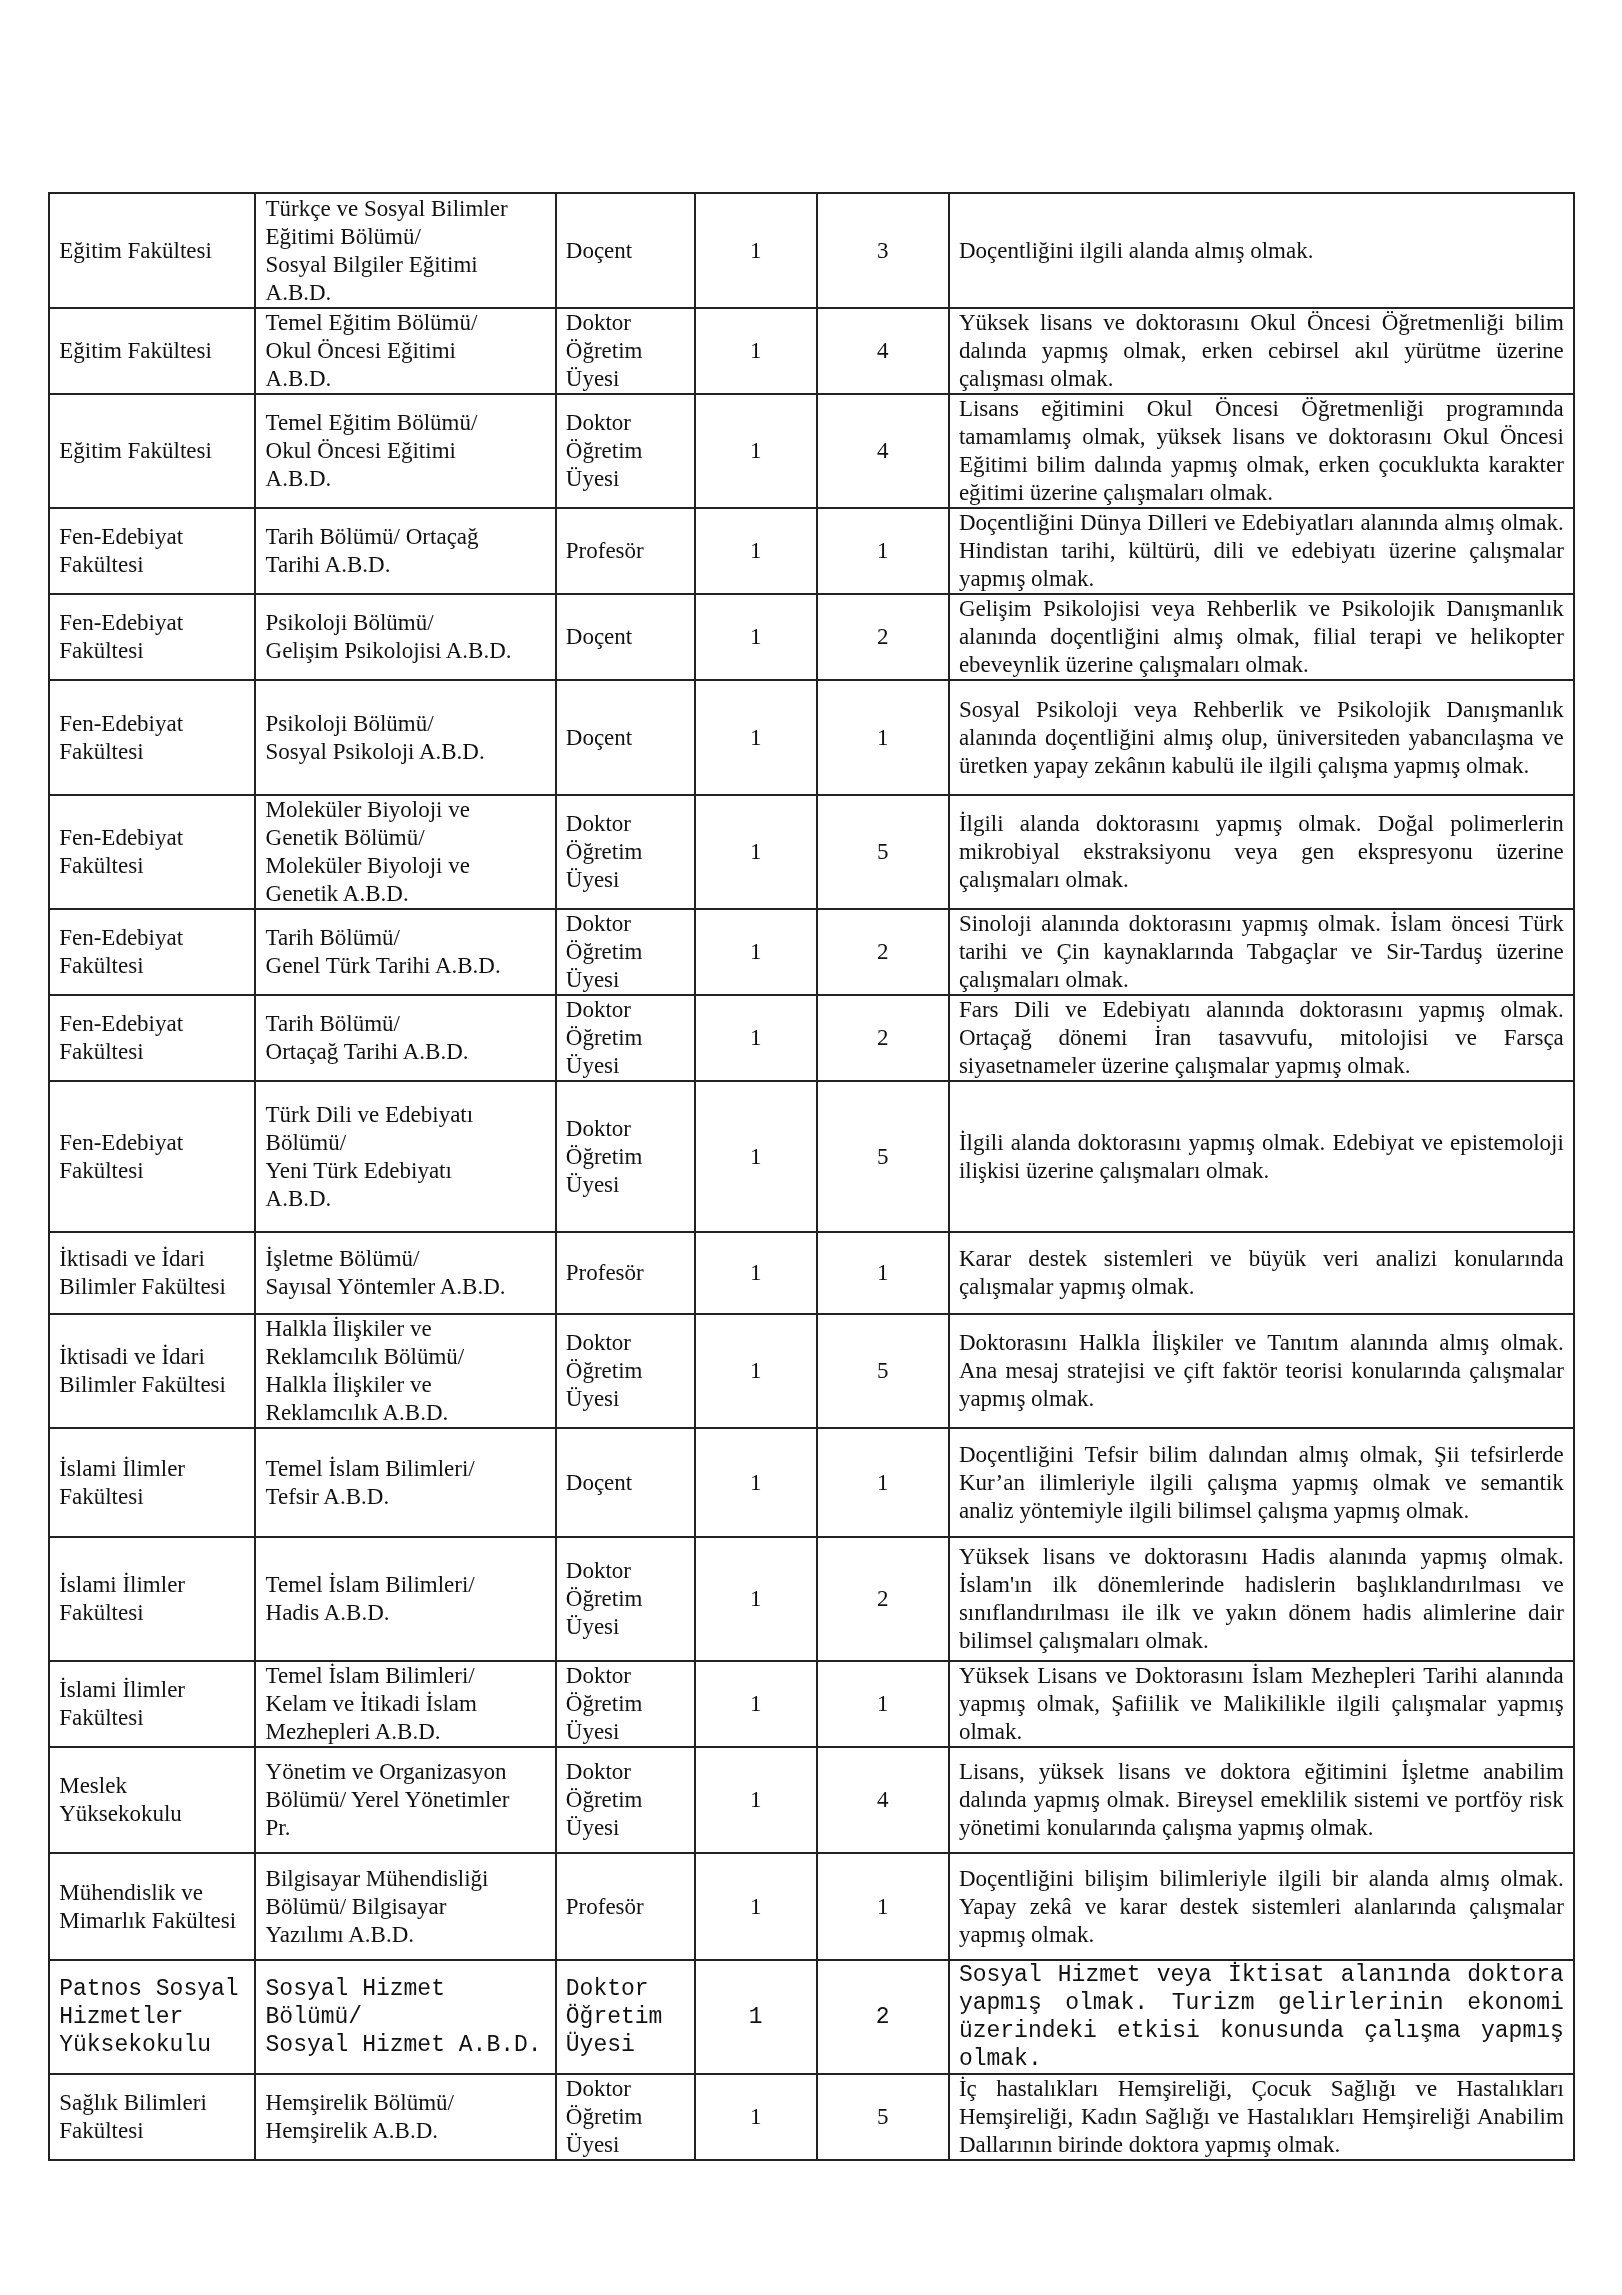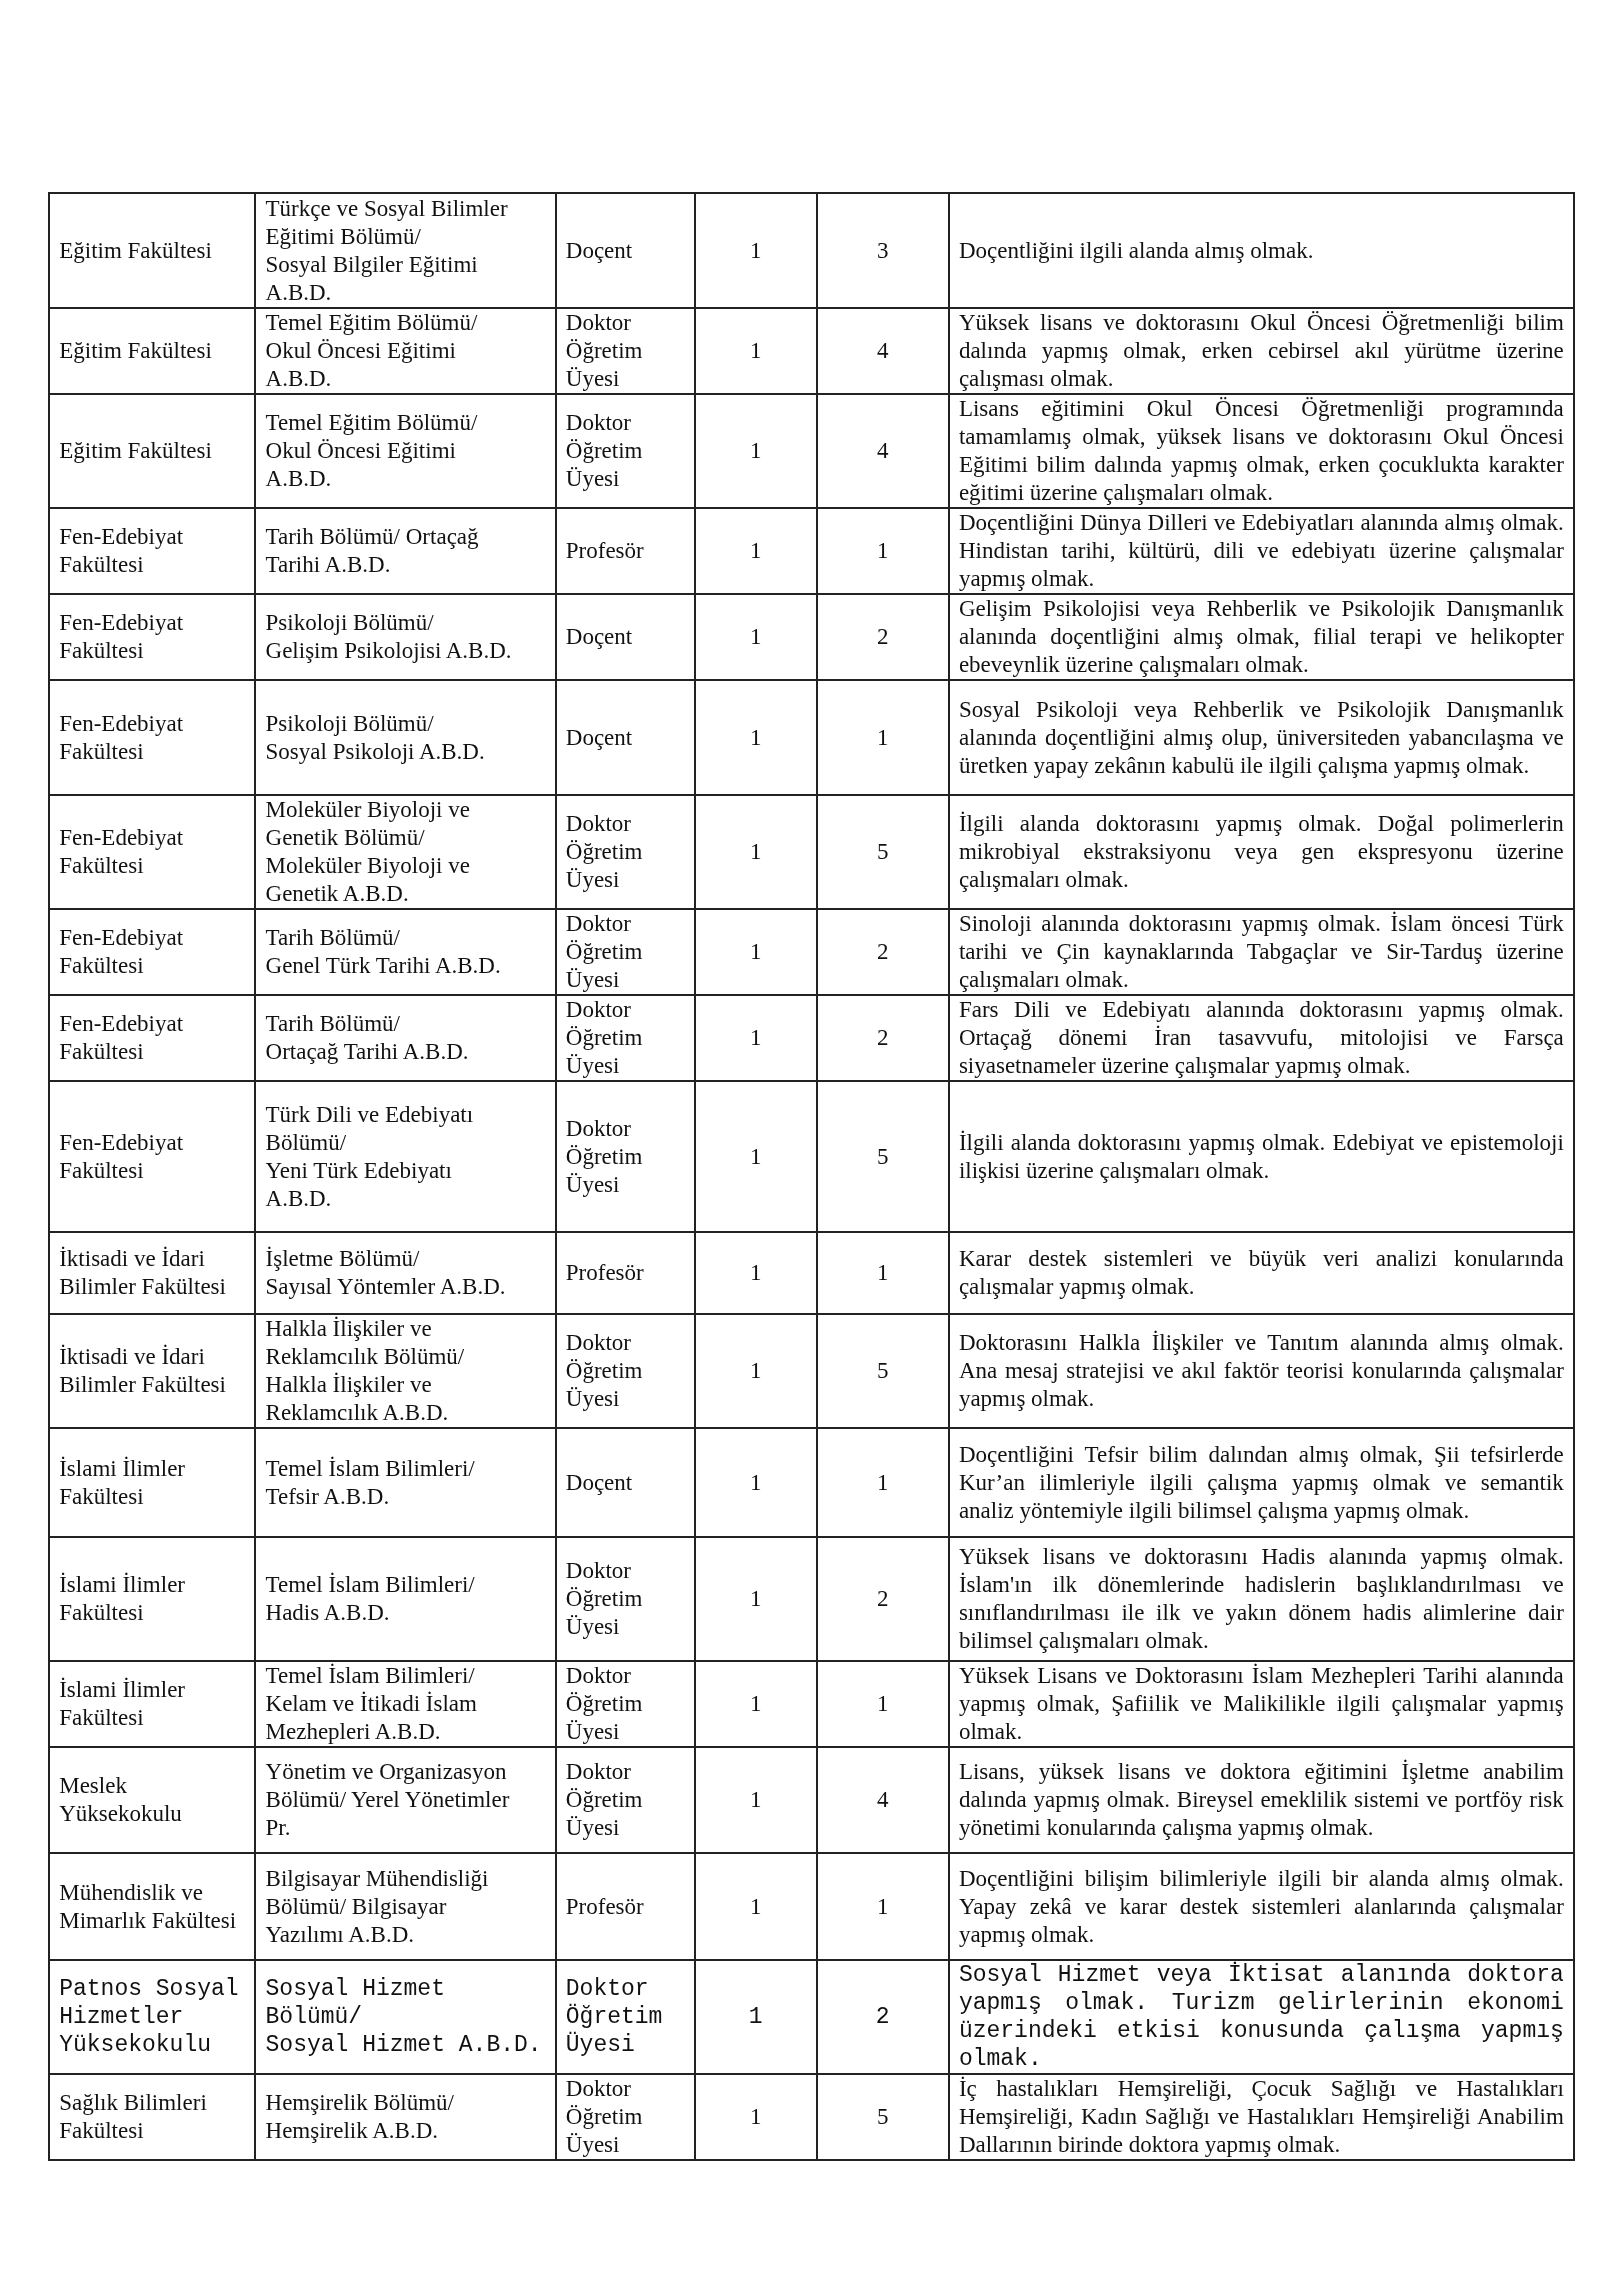--- a/index.html
+++ b/index.html
@@ -236,21 +236,21 @@
             <span class="line">Halkla İlişkiler ve</span>
             <span class="line">Reklamcılık A.B.D.</span>
           </td>
         <td class="c-title">
             <span class="line">Doktor</span>
             <span class="line">Öğretim</span>
             <span class="line">Üyesi</span>
           </td>
         <td class="c-level">1</td>
         <td class="c-count">5</td>
-        <td class="c-req">Doktorasını Halkla İlişkiler ve Tanıtım alanında almış olmak. Ana mesaj stratejisi ve akıl faktör teorisi konularında çalışmalar yapmış olmak.</td>
+        <td class="c-req">Doktorasını Halkla İlişkiler ve Tanıtım alanında almış olmak. Ana mesaj stratejisi ve çift faktör teorisi konularında çalışmalar yapmış olmak.</td>
       </tr>
         <tr class="row" style="height: 109px;">
         <td class="c-fac">
             <span class="line">İslami İlimler Fakültesi</span>
           </td>
         <td class="c-dept">
             <span class="line">Temel İslam Bilimleri/</span>
             <span class="line">Tefsir A.B.D.</span>
           </td>
         <td class="c-title">

